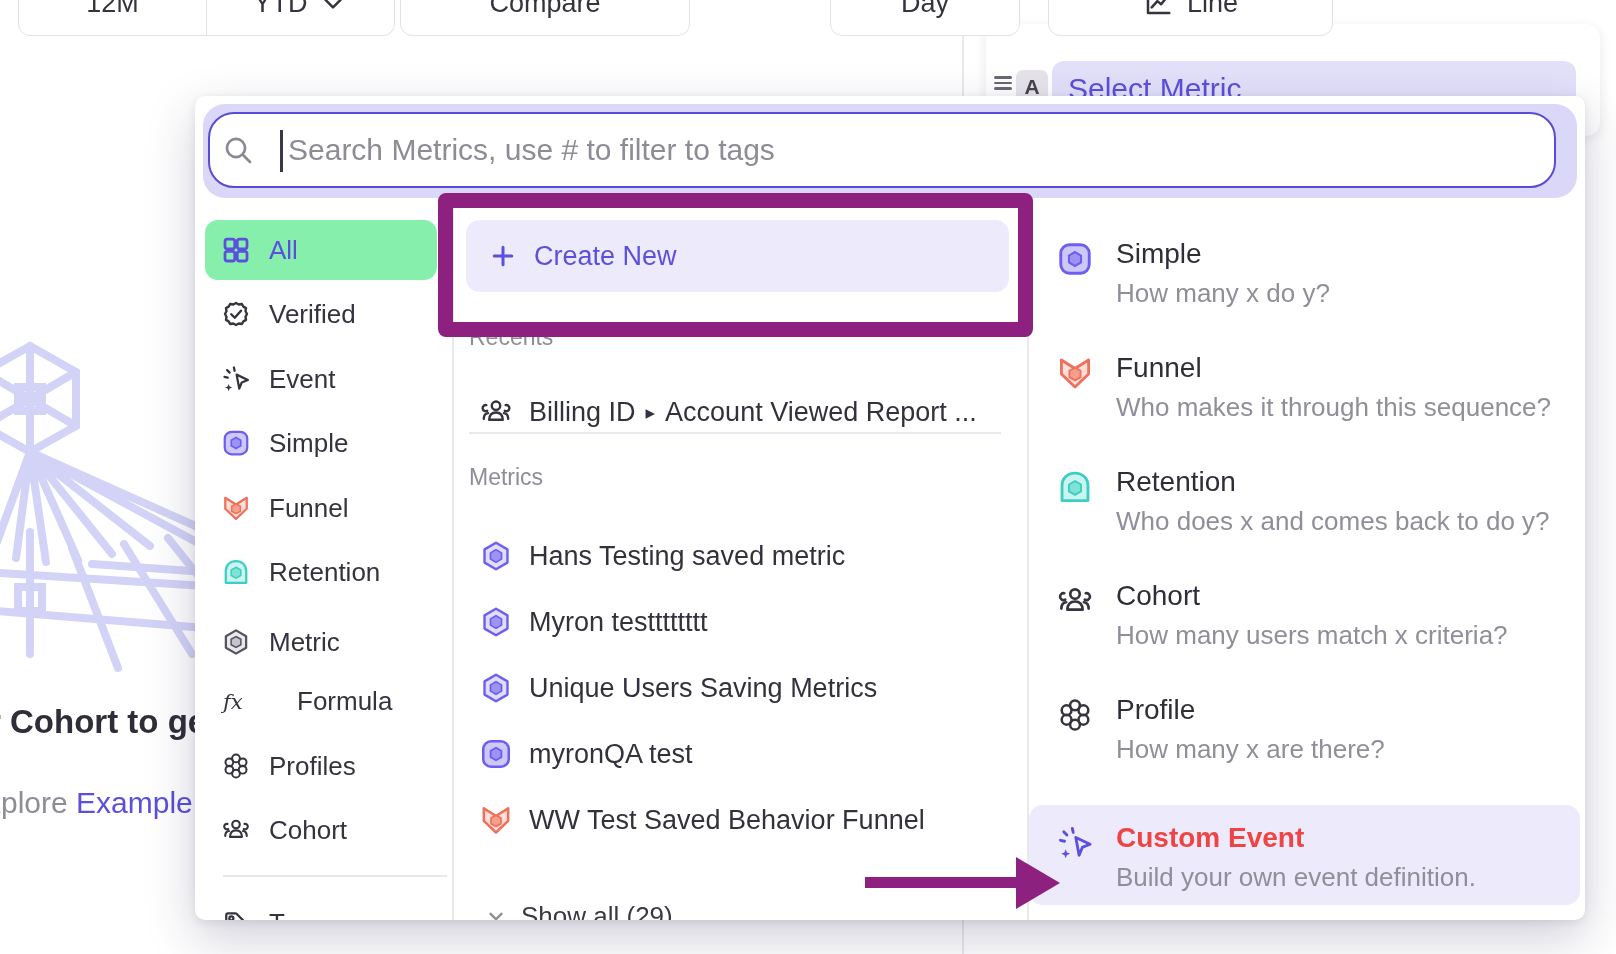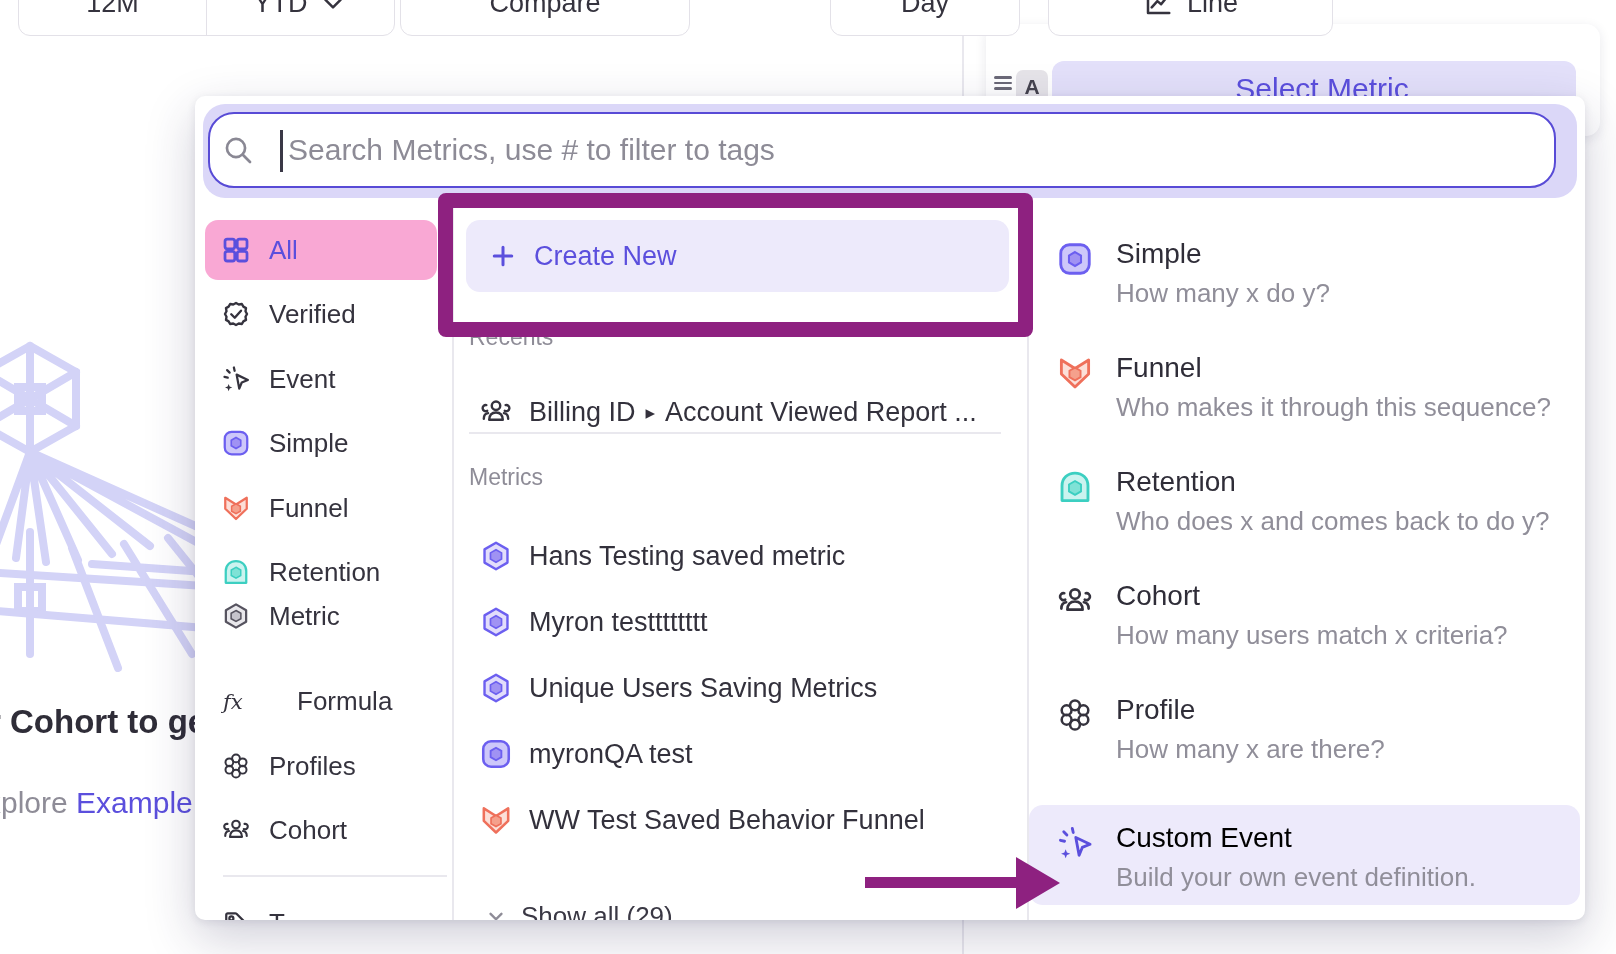--- a/index.html
+++ b/index.html
@@ -15,21 +15,21 @@
   .btn-seg{flex:1;display:flex;align-items:center;justify-content:center;font-size:27px;font-weight:500;color:#35333e;gap:10px;}
   .btn-seg:first-child{border-right:1.5px solid #e3e1e8;}
   .panel-metric{position:absolute;left:986px;top:24px;width:614px;height:112px;background:#fff;border-radius:14px;
                 box-shadow:0 3px 12px rgba(30,25,70,.10);z-index:3;}
   .drag-handle{position:absolute;left:8px;top:52px;width:18px;height:14px;}
   .drag-handle i{display:block;height:2.5px;background:#6b6977;border-radius:2px;margin-bottom:3px;}
   .series-badge{position:absolute;left:30px;top:46px;width:32px;height:34px;background:#e6e4e9;border-radius:7px;
                 display:flex;align-items:center;justify-content:center;font-size:21px;font-weight:bold;color:#45434e;}
   .metric-pill{position:absolute;left:66px;top:37px;width:524px;height:56px;background:#e3e0fa;border-radius:12px;
                display:flex;align-items:center;padding-left:16px;box-sizing:border-box;
-               font-size:30px;font-weight:500;color:#5b4fdd;justify-content:center;}
+               font-size:30px;font-weight:500;color:#5b4fdd;}
   .bg-illustration{position:absolute;left:0;top:332px;z-index:0;}
   .bg-heading{position:absolute;left:-12px;top:703px;font-size:33px;font-weight:bold;color:#2f2d38;white-space:nowrap;z-index:0;}
   .bg-sub{position:absolute;left:-14px;top:786px;font-size:30px;white-space:nowrap;z-index:0;}
   .bg-sub .muted{color:#8e8c97;}
   .bg-sub .link{color:#5b4fdd;font-weight:500;}
   
   #modal{position:absolute;left:195px;top:96px;width:1390px;height:824px;background:#fff;border-radius:10px;
          box-shadow:0 18px 50px rgba(40,35,80,.22),0 2px 8px rgba(40,35,80,.10);z-index:10;overflow:hidden;}
   .search-strip{position:absolute;left:8px;top:8px;width:1374px;height:94px;background:#dbd7f8;border-radius:22px;}
   .search-input{position:absolute;left:13px;top:16px;width:1348px;height:76px;box-sizing:border-box;
@@ -37,39 +37,39 @@
                 font-family:"Liberation Sans",sans-serif;font-size:30px;color:#34323d;padding:0 20px 0 78px;}
   .search-input::placeholder{color:#8d8b96;opacity:1;}
   .search-ic{position:absolute;left:27px;top:38px;pointer-events:none;}
   .caret{position:absolute;left:85px;top:34px;width:2.5px;height:42px;background:#3a3846;}
   .vdiv{position:absolute;top:104px;bottom:0;width:1.5px;background:#e9e8ee;}
   .hdiv{position:absolute;height:1.5px;background:#e9e8ee;}
   
   .srow{position:absolute;left:10px;width:232px;height:60px;border-radius:13px;display:flex;align-items:center;}
   .srow .ic{margin-left:16px;}
   .slabel{margin-left:18px;font-size:26px;font-weight:500;color:#35333e;}
-  .srow.active{background:#f9a8d4;}
+  .srow.active{background:#86efac;}
   .srow.active .slabel{color:#5b4fdd;}
   
   .create-btn{position:absolute;left:271px;top:124px;width:543px;height:72px;background:#edeafb;border-radius:14px;
               display:flex;align-items:center;}
   .create-btn .ic{margin-left:22px;}
   .create-btn span{margin-left:16px;font-size:27px;font-weight:500;color:#5b4fdd;}
   .sec-label{position:absolute;left:274px;font-size:23px;font-weight:500;color:#8e8c97;}
   .mrow{position:absolute;left:284px;height:40px;display:flex;align-items:center;}
   .mrow .mlabel{margin-left:16px;font-size:27px;font-weight:500;color:#33313c;white-space:nowrap;}
   .mrow .sep{font-size:19px;margin:0 10px;color:#33313c;}
   .showall{position:absolute;left:288px;top:800px;height:40px;display:flex;align-items:center;justify-content:flex-end;}
   .showall span{margin-left:12px;font-size:26px;font-weight:500;color:#3a3844;}
   
   .opt{position:absolute;left:832px;width:556px;}
   .opt .ic{position:absolute;left:29px;top:2px;}
   .opt .otitle{position:absolute;left:89px;top:0;font-size:28px;font-weight:500;color:#2f2d38;white-space:nowrap;}
   .opt .odesc{position:absolute;left:89px;top:40px;font-size:26px;color:#908e99;white-space:nowrap;}
-  .opt.hl .otitle{color:#000000;}
+  .opt.hl .otitle{color:#ef4444;font-weight:bold;}
   .hl-bg{position:absolute;left:834px;top:709px;width:551px;height:100px;background:#edeafb;border-radius:14px;}
   
   .ic30{width:30px;height:30px;}
   .ic34{width:34px;height:34px;}
   .ic38{width:38px;height:38px;}
   .dark{color:#35333e;}
   .accent{color:#5b4fdd;}
   .gray{color:#8e8c97;}
   
   .anno-rect{position:absolute;left:438px;top:193px;width:595px;height:144px;box-sizing:border-box;
@@ -192,21 +192,21 @@
         </svg>
       <span class="slabel">Funnel</span>
     </div>
     <div class="srow" style="top:446px;">
       <svg class="ic30 ic" viewBox="0 0 24 24">
           <path d="M3.8 20.6 L3.8 11.2 C3.8 6.3 7.4 3.2 12 3.2 C16.6 3.2 20.2 6.3 20.2 11.2 L20.2 20.6 Z" fill="#cbf3ef" stroke="#3ccfc1" stroke-width="1.8" stroke-linejoin="round"></path>
           <path d="M12 8.2 L15.8 10.4 L15.8 14.8 L12 17 L8.2 14.8 L8.2 10.4 Z" fill="#7fe2d6" stroke="#3ccfc1" stroke-width="1.2"></path>
         </svg>
       <span class="slabel">Retention</span>
     </div>
-    <div class="srow" style="top:490px;">
+    <div class="srow" style="top:516px;">
       <svg class="ic30 ic" viewBox="0 0 24 24">
           <path d="M12 2.7 L20.1 7.35 L20.1 16.65 L12 21.3 L3.9 16.65 L3.9 7.35 Z" fill="#e9e8ec" stroke="#56535f" stroke-width="1.8" stroke-linejoin="round"></path>
           <path d="M12 7.6 L15.9 9.8 L15.9 14.2 L12 16.4 L8.1 14.2 L8.1 9.8 Z" fill="#c6c4cc" stroke="#56535f" stroke-width="1.2"></path>
         </svg>
       <span class="slabel">Metric</span>
     </div>
     <div class="srow" style="top:575px;gap:28px;">
       <svg class="ic30 dark ic" viewBox="0 0 24 24">
           <text x="1.5" y="18.5" font-size="17" font-style="italic" font-family="DejaVu Serif, serif" fill="currentColor">ƒx</text>
         </svg>

